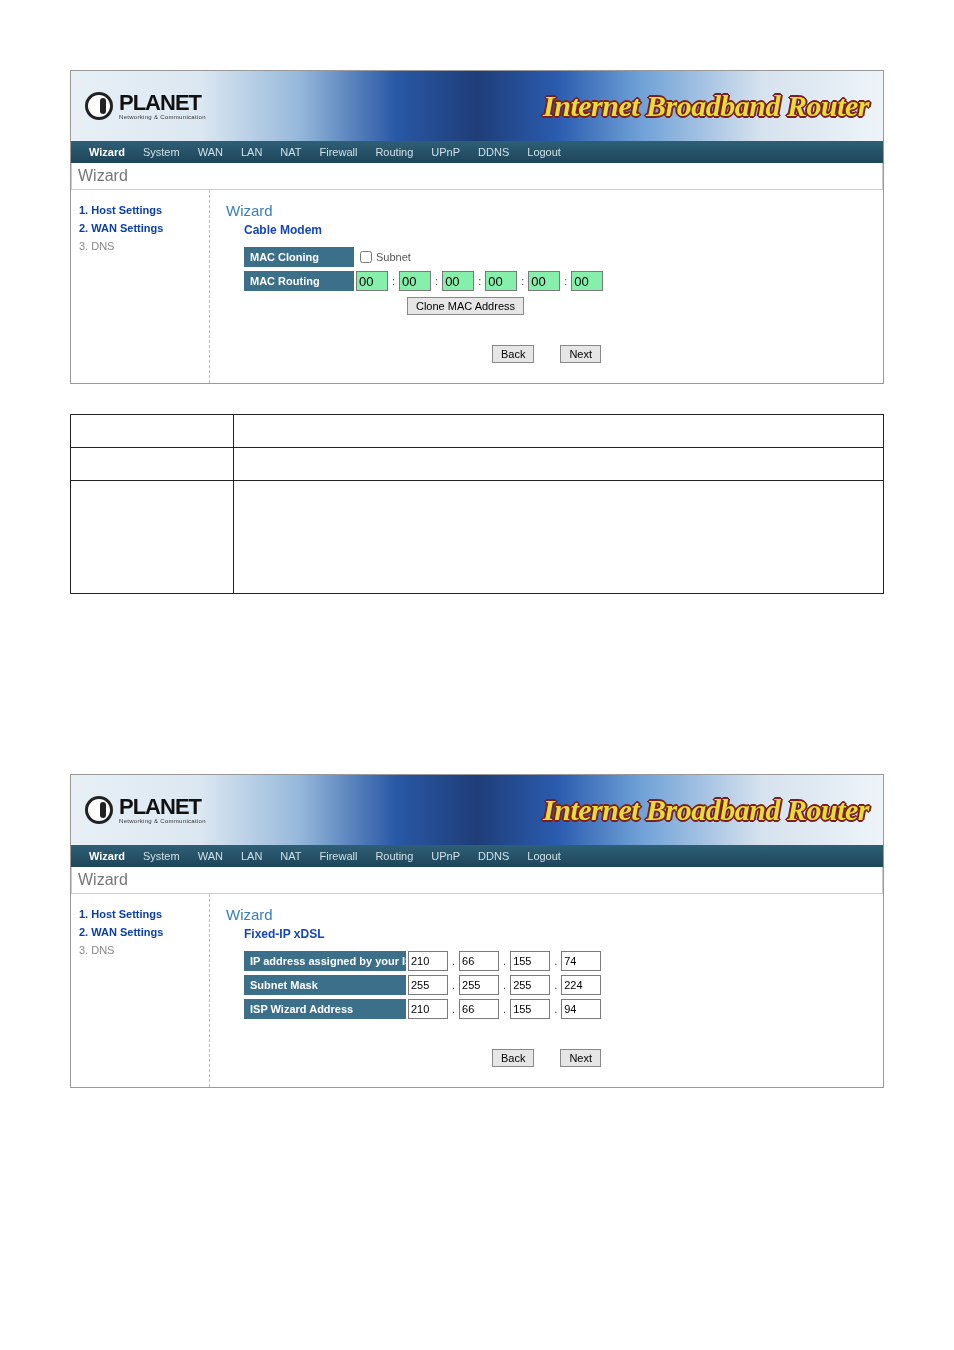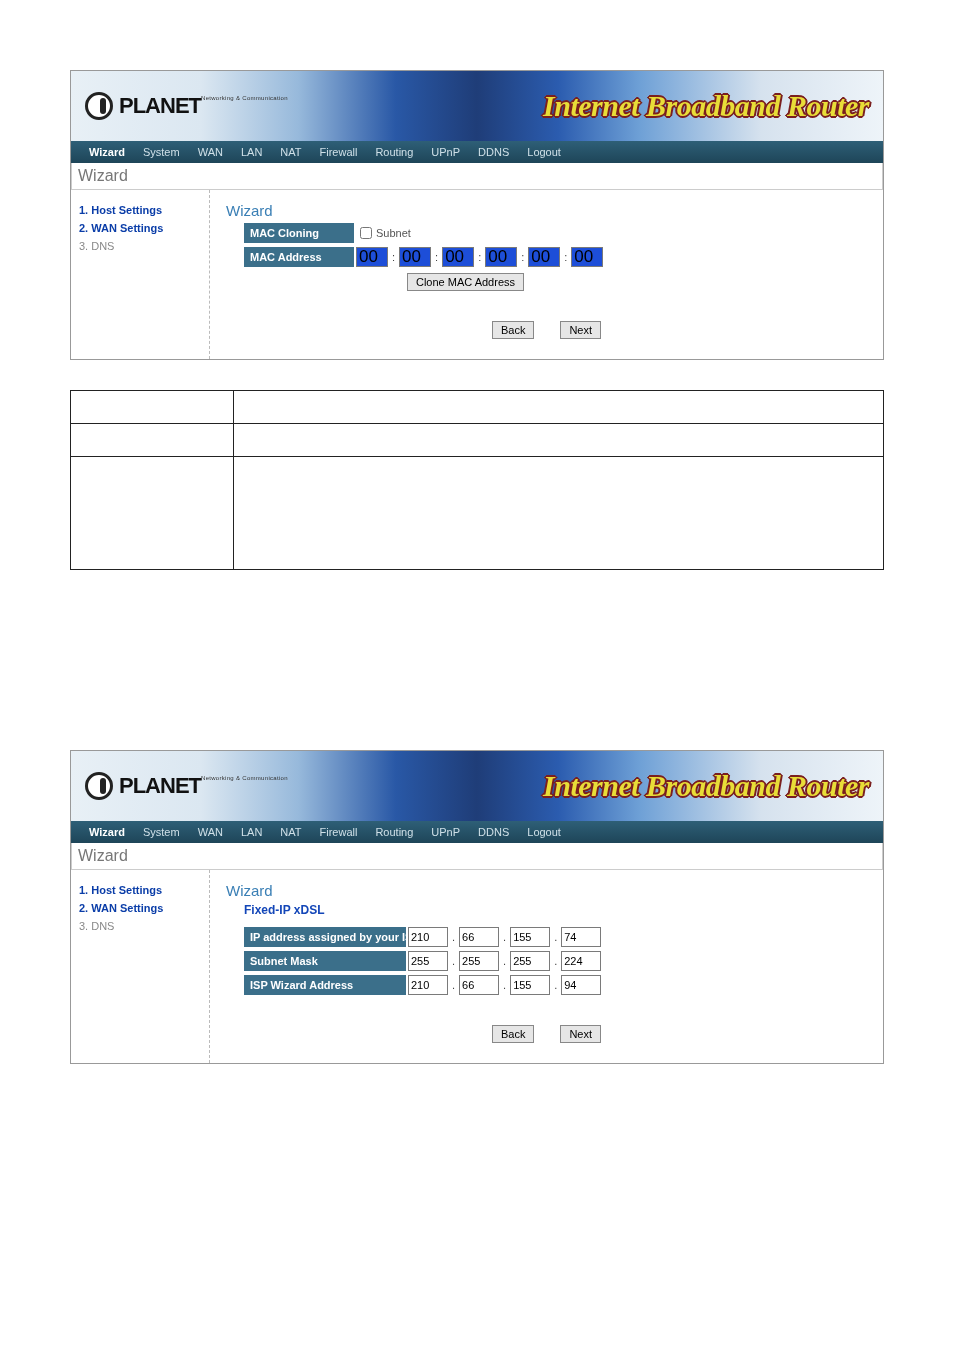--- a/index.html
+++ b/index.html
@@ -2,21 +2,21 @@
 <html><head>
 <meta charset="utf-8">
 <style>
   body{margin:0;background:#fff;font-family:Arial,Helvetica,sans-serif;font-size:11px;color:#000;width:954px}
   .page{padding:70px 70px 40px 70px}
   .router-frame{border:1px solid #999;width:100%;box-sizing:border-box;margin-bottom:30px}
   .banner{height:70px;display:flex;align-items:center;background:linear-gradient(90deg,#e8f0f6 0%,#dbe7f1 16%,#97b9db 28%,#2958a6 40%,#1f3d78 50%,#2b5caf 60%,#6ea0d6 70%,#d6e2ee 85%,#eef4f9 100%);position:relative;padding:0 14px}
   .logo-wrap{display:flex;align-items:center;gap:6px}
   .logo-mark{width:28px;height:28px;border:3px solid #222;border-radius:50%;box-sizing:border-box;background:#fff;position:relative}
   .logo-mark:after{content:"";position:absolute;right:4px;top:3px;width:6px;height:16px;background:#222;border-radius:3px}
-  .logo-text{display:flex;line-height:1}
+  .logo-text{display:flex;flex-direction:column;line-height:1}
   .logo-text .big{font-family:Arial,sans-serif;font-weight:900;font-size:22px;letter-spacing:-1px;color:#111}
   .logo-text .small{font-size:6px;color:#333;letter-spacing:0.3px}
   .banner-title{position:absolute;right:14px;top:50%;transform:translateY(-50%);font-family:Georgia,'Times New Roman',serif;font-style:italic;font-weight:900;font-size:30px;letter-spacing:-0.5px;color:#e8dd38;text-shadow:2px 0 0 #7a1f1f,-2px 0 0 #7a1f1f,0 2px 0 #7a1f1f,0 -2px 0 #7a1f1f,1px 1px 0 #7a1f1f,-1px -1px 0 #7a1f1f,1px -1px 0 #7a1f1f,-1px 1px 0 #7a1f1f}
   .navbar{height:22px;background:linear-gradient(#2e5f77,#1e4558);display:flex;align-items:center;padding:0 18px;gap:18px;color:#cfe0e8;font-size:11px}
   .nav-item{cursor:pointer;white-space:nowrap}
   .nav-item.active{color:#fff;font-weight:bold}
   .pagetitle{font-size:16px;color:#777;padding:4px 6px;border:1px solid #ccc;border-top:none;background:#fff}
   .content{display:flex}
   .sidebar{width:120px;padding:14px 10px 14px 8px;border-right:1px dashed #bbb}
   .sidebar div{margin-bottom:6px;font-size:11px}
@@ -24,21 +24,21 @@
   .side-inactive{color:#888}
   .main{flex:1;padding:12px 16px 20px 16px}
   .wz-h1{color:#3a7fb5;font-size:15px;margin-bottom:4px}
   .wz-h2{color:#1346b8;font-weight:bold;font-size:12px;margin:0 0 10px 18px}
   .form-row{display:flex;align-items:center;margin-bottom:4px}
   .form-lbl{background:#3b6f8a;color:#fff;font-size:11px;font-weight:bold;padding:4px 6px;text-align:left;white-space:nowrap}
   .form-lbl.w1{width:98px}
   .form-lbl.w2{width:150px}
   .chk-lbl{display:flex;align-items:center;gap:4px;margin-left:6px;color:#555}
   .mac-inputs{display:flex;align-items:center;gap:2px;margin-left:2px}
-  .mac-inputs input{width:26px;height:16px;font-size:17px;padding:1px 2px;border:1px solid #7a7a7a;background:#1d4ed8}
+  .mac-inputs input{width:26px;height:16px;font-size:13px;padding:1px 2px;border:1px solid #7a7a7a;background:#86efac}
   .mac-sep{padding:0 2px;color:#444}
   .btn{font-size:11px;padding:2px 8px;border:1px solid #888;background:#e6e6e6;cursor:pointer}
   .btn-row{display:flex;gap:26px;justify-content:center;margin-top:30px}
   .clone-btn-row{display:flex;justify-content:center;margin-top:6px;padding-right:180px}
   .ip-inputs{display:flex;align-items:center;gap:2px;margin-left:2px}
   .ip-inputs input{width:34px;height:16px;font-size:11px;padding:1px 2px;border:1px solid #7a7a7a;background:#fff}
   .ip-sep{padding:0 2px;color:#444}
   .midtable{border-collapse:collapse;width:100%;margin:10px 0 40px 0}
   .midtable td{border:1px solid #222;height:30px}
   .midtable td:first-child{width:160px}
@@ -75,30 +75,31 @@
     </div>
     <div class="pagetitle">Wizard</div>
     <div class="content">
       <div class="sidebar">
         <div class="side-active">1. Host Settings</div>
         <div class="side-active">2. WAN Settings</div>
         <div class="side-inactive">3. DNS</div>
       </div>
       <div class="main">
         <div class="wz-h1">Wizard</div>
+        <div class="wz-h2">Cable Modem</div>
         <div style="margin-left:18px">
           <div class="form-row">
             <div class="form-lbl w1">MAC Cloning</div>
             <label class="chk-lbl">
               <input type="checkbox" style="">
               <span>Subnet</span>
             </label>
           </div>
           <div class="form-row">
-            <div class="form-lbl w1">MAC Address</div>
+            <div class="form-lbl w1">MAC Routing</div>
             <div class="mac-inputs">
               <input value="00" style="">
                 <span class="mac-sep">:</span>
               <input value="00" style="">
                 <span class="mac-sep">:</span>
               <input value="00" style="">
                 <span class="mac-sep">:</span>
               <input value="00" style="">
                 <span class="mac-sep">:</span>
               <input value="00" style="">

